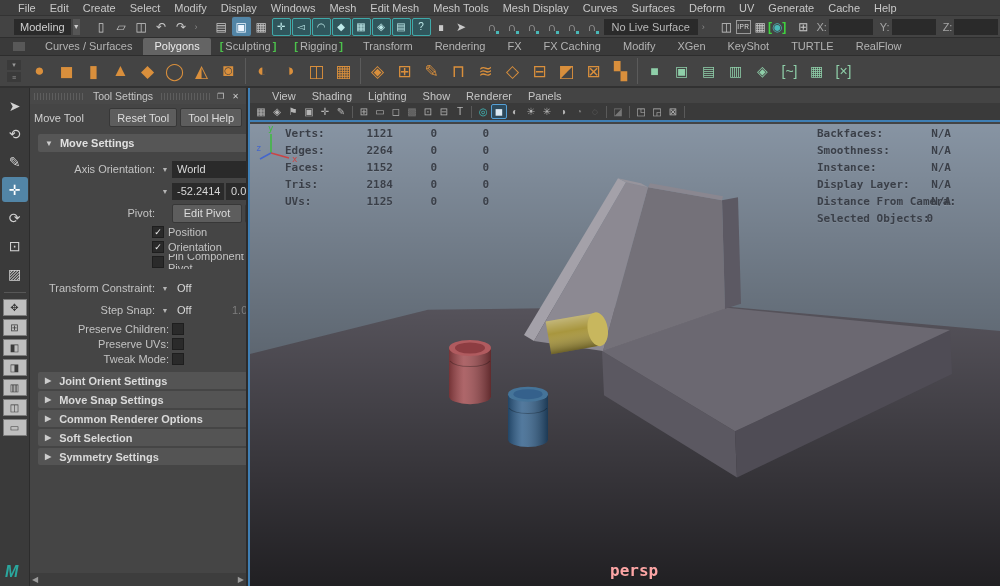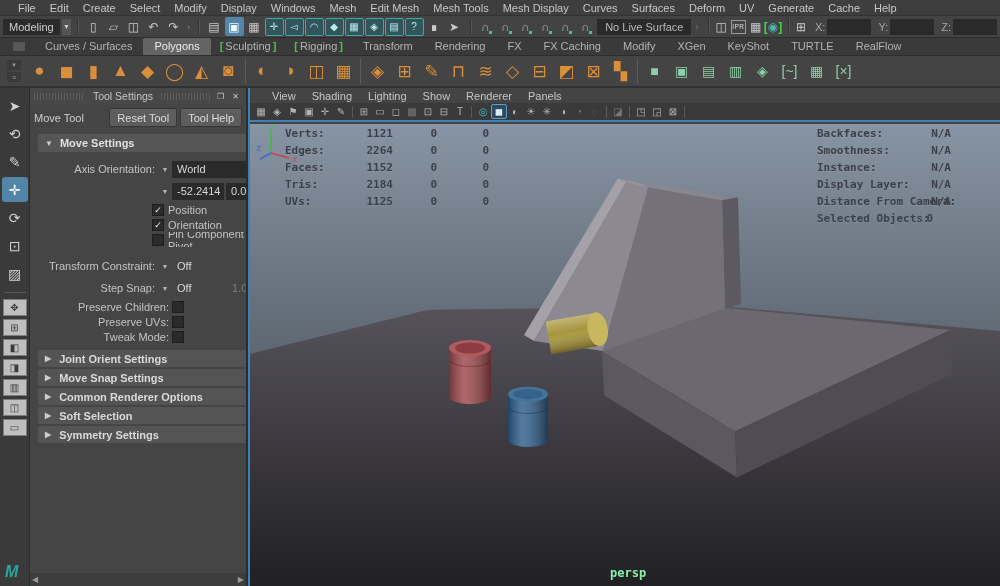--- a/index.html
+++ b/index.html
@@ -2,21 +2,21 @@
 <html><head>
 <meta charset="utf-8">
 <style>
 *{box-sizing:border-box;cursor:default;user-select:none}
 html,body{margin:0;width:1000px;height:586px;background:#444;overflow:hidden;
   font-family:"Liberation Sans",sans-serif;font-size:11px;color:#c8c8c8}
 
 .menubar{height:16px;background:#3e3e3e;display:flex;align-items:center;padding-left:4px;border-bottom:1px solid #333}
 .menubar span{padding:0 7px;white-space:nowrap}
 
-.statusline{height:22px;background:#434343;display:flex;align-items:center;padding:0 3px;gap:2px;border-bottom:1px solid #2e2e2e;overflow:hidden;white-space:nowrap}
+.statusline{height:22px;background:#434343;display:flex;align-items:center;padding:0 14px;gap:2px;border-bottom:1px solid #2e2e2e;overflow:hidden;white-space:nowrap}
 .sl-field{background:#2a2a2a;height:16px;display:flex;align-items:center;padding:0 6px;color:#cfcfcf}
 .menuset{width:80px}
 .ddbtn{width:15px;height:16px;background:#555;display:flex;align-items:center;justify-content:center;font-size:7px;color:#ccc}
 .sdiv{width:1px;height:15px;background:#333;box-shadow:1px 0 0 #555;margin:0 4px}
 .sarrow{color:#8a8a8a;font-size:9px;padding:0 2px}
 .slist{display:flex;align-items:center;gap:1px}
 .sicon{width:19px;height:19px;display:flex;align-items:center;justify-content:center;font-size:12px;color:#c9c9c9}
 .sicon[data-style="blue"]{background:#5285a6;border-radius:2px;color:#eef6ff}
 .sicon[data-style="teal"]{background:#30565c;border:1px solid #3fa9a9;border-radius:2px;color:#bfeaea;font-size:10px;height:18px}
 .magnet{width:19px;height:18px;display:flex;align-items:center;justify-content:center;color:#b2b2b2;font-weight:bold;font-size:12px;position:relative}
@@ -87,21 +87,21 @@
 .scene{position:absolute;top:36px;left:0;right:0;bottom:0}
 .scene svg{display:block;width:100%;height:100%}
 .hud{position:absolute;font-family:"DejaVu Sans Mono",monospace;font-weight:bold;font-size:11px;color:#3a3f48;line-height:17px;text-shadow:0 1px 0 rgba(255,255,255,.08)}
 .hudL{left:35px;top:1px;display:grid;grid-template-columns:60px 48px 44px 52px}
 .hudL .v{text-align:right}
 .hudR{left:567px;top:1px;width:134px}
 .hudR .row{position:relative;height:17px}
 .hudR .lab{position:absolute;left:0;white-space:nowrap}
 .hudR .val{position:absolute;right:0}
 .hudR .row:last-child .val{right:18px}
-.persp{position:absolute;left:360px;bottom:6px;font-family:"DejaVu Sans Mono",monospace;font-weight:bold;font-size:12px;color:#86efac;text-shadow:1px 1px 1px #222}
+.persp{position:absolute;left:360px;bottom:6px;font-family:"DejaVu Sans Mono",monospace;font-weight:bold;font-size:16px;color:#fca5a5;text-shadow:1px 1px 1px #222}
 .gizmo{position:absolute;left:6px;bottom:3px;font-family:"DejaVu Sans Mono",monospace}
 </style>
 </head>
 <body>
 
 <div class="menubar">
   <span><span class="menu">File</span><span class="menu">Edit</span><span class="menu">Create</span><span class="menu">Select</span><span class="menu">Modify</span><span class="menu">Display</span><span class="menu">Windows</span><span class="menu">Mesh</span><span class="menu">Edit Mesh</span><span class="menu">Mesh Tools</span><span class="menu">Mesh Display</span><span class="menu">Curves</span><span class="menu">Surfaces</span><span class="menu">Deform</span><span class="menu">UV</span><span class="menu">Generate</span><span class="menu">Cache</span><span class="menu">Help</span></span>
 </div>
 
 <div class="statusline">
@@ -323,20 +323,26 @@
     <div class="tp-row">
       <span class="tp-label">Axis Orientation:</span>
       <span class="ddar">▼</span>
       <span class="tpfield" style="width:84px">World</span>
     </div>
     <div class="tp-row">
       <span class="tp-label"></span>
       <span class="ddar">▼</span>
       <span class="tpfield" style="width:52px">-52.2414</span>
       <span class="tpfield" style="width:44px;margin-left:2px">0.0000</span>
+    </div>
+    <div class="tp-row">
+      <span class="tp-label">Pivot:</span>
+      <span class="ddar"></span>
+      <span class="tpbtn" style="width:70px">Edit Pivot</span>
+      <span class="tpbtn" style="width:26px;margin-left:3px">R</span>
     </div>
     <span>
       <div class="tp-row sm cbrow">
         <span class="cb">✓</span>
         <span class="cblabel">Position</span>
       </div>
     
       <div class="tp-row sm cbrow">
         <span class="cb">✓</span>
         <span class="cblabel">Orientation</span>

